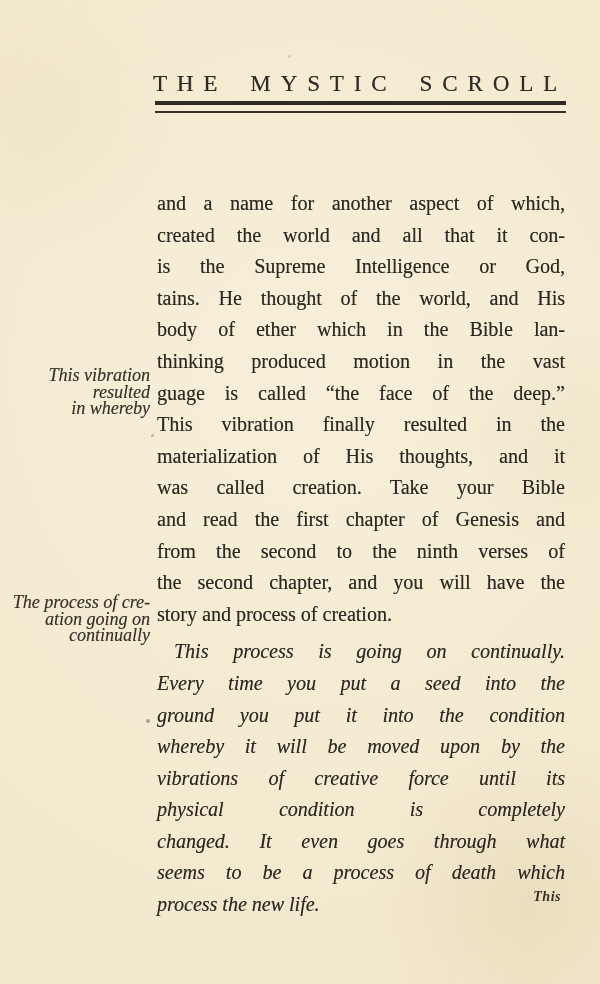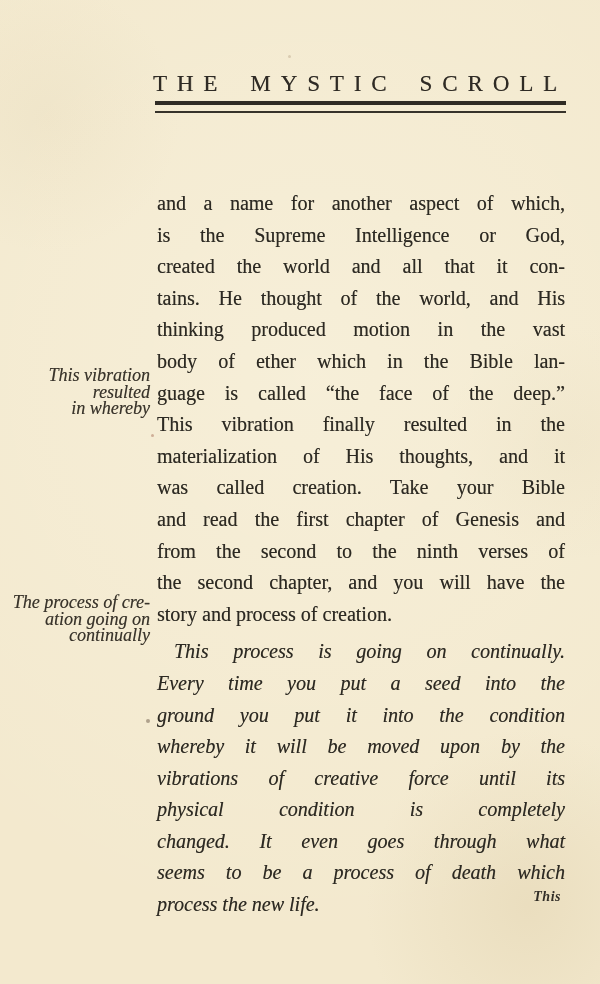--- a/index.html
+++ b/index.html
@@ -111,25 +111,25 @@
     </div>
   <div class="margin-note n2">
       <div class="note-line">The process of cre-</div>
       <div class="note-line">ation going on</div>
       <div class="note-line">continually</div>
     </div>
 
   <div class="text-column">
       <div class="para">
         <div class="line jl">and a name for another aspect of which,</div>
+        <div class="line jl">created the world and all that it con-</div>
         <div class="line jl">is the Supreme Intelligence or God,</div>
-        <div class="line jl">created the world and all that it con-</div>
         <div class="line jl">tains. He thought of the world, and His</div>
+        <div class="line jl">body of ether which in the Bible lan-</div>
         <div class="line jl">thinking produced motion in the vast</div>
-        <div class="line jl">body of ether which in the Bible lan-</div>
         <div class="line jl">guage is called “the face of the deep.”</div>
         <div class="line jl">This vibration finally resulted in the</div>
         <div class="line jl">materialization of His thoughts, and it</div>
         <div class="line jl">was called creation. Take your Bible</div>
         <div class="line jl">and read the first chapter of Genesis and</div>
         <div class="line jl">from the second to the ninth verses of</div>
         <div class="line jl">the second chapter, and you will have the</div>
         <div class="line">story and process of creation.</div>
       </div>
       <div class="para indent">

